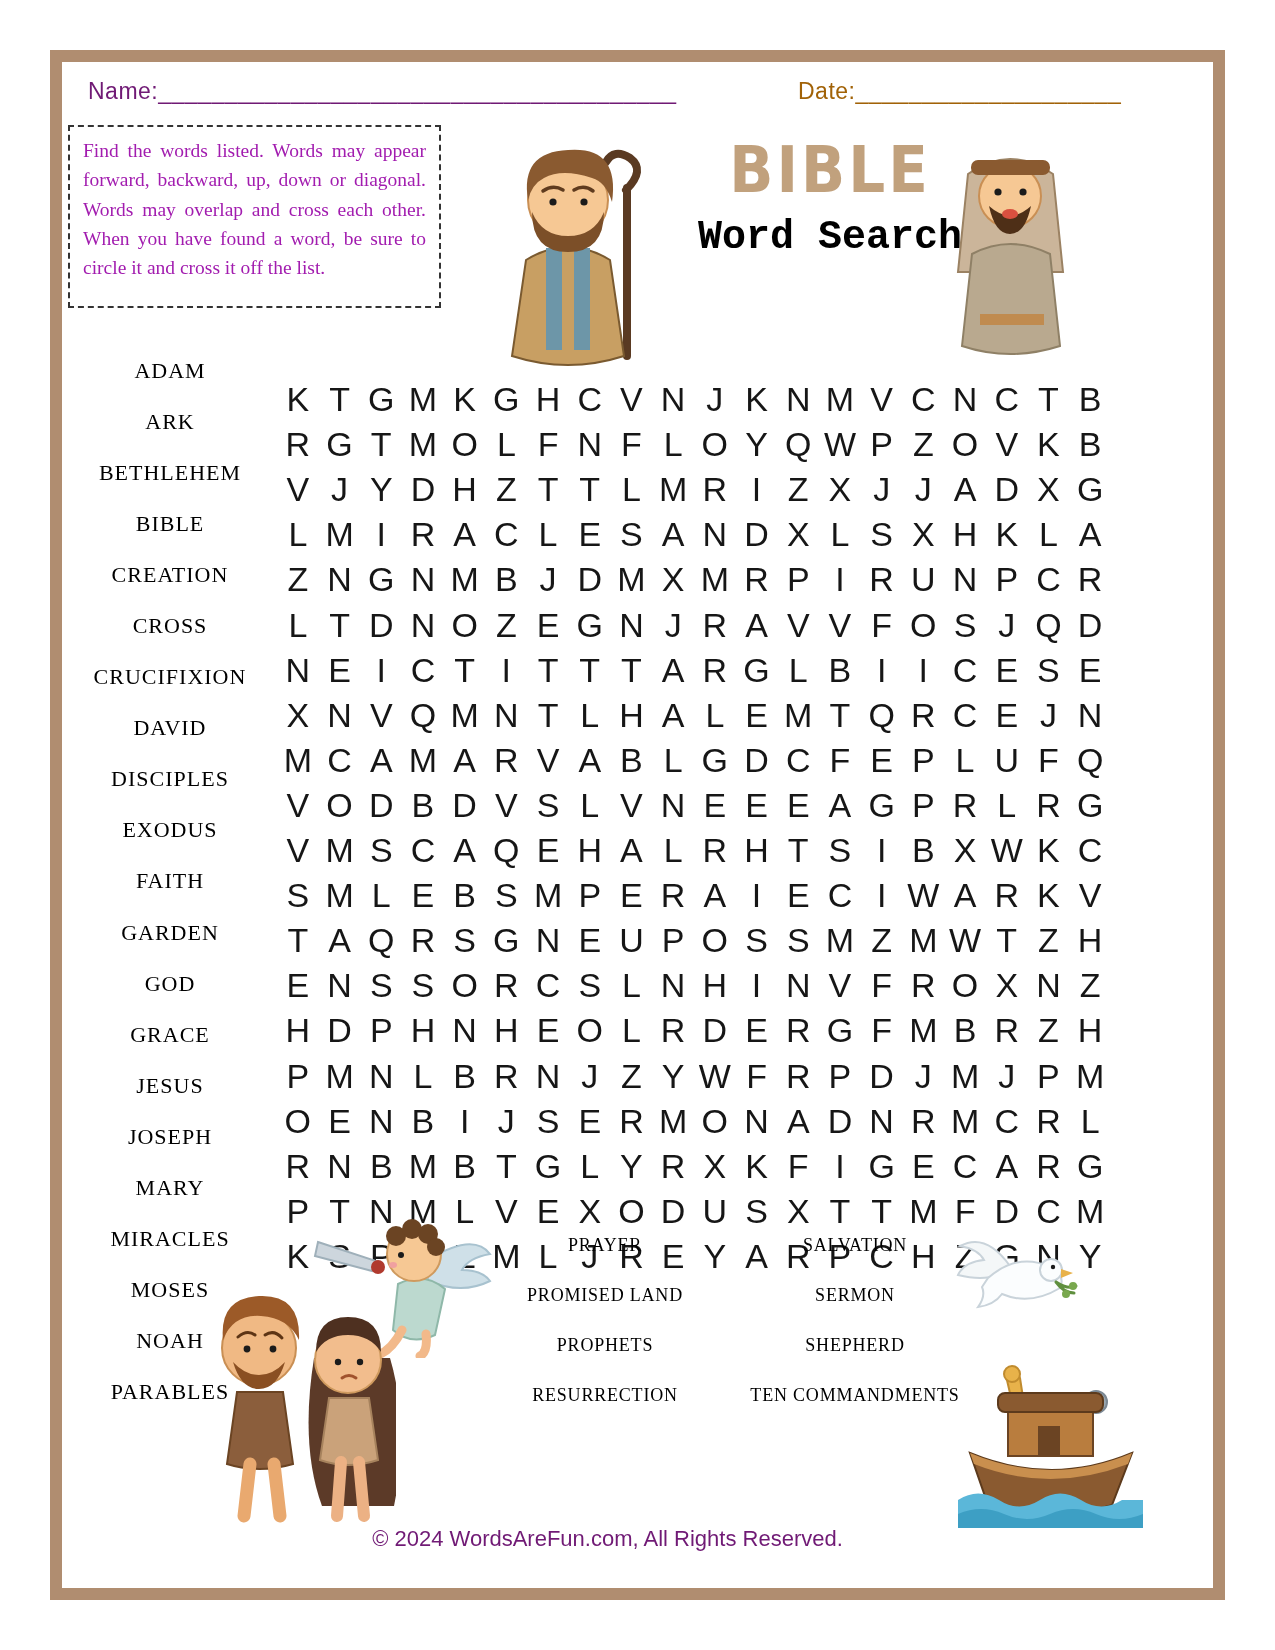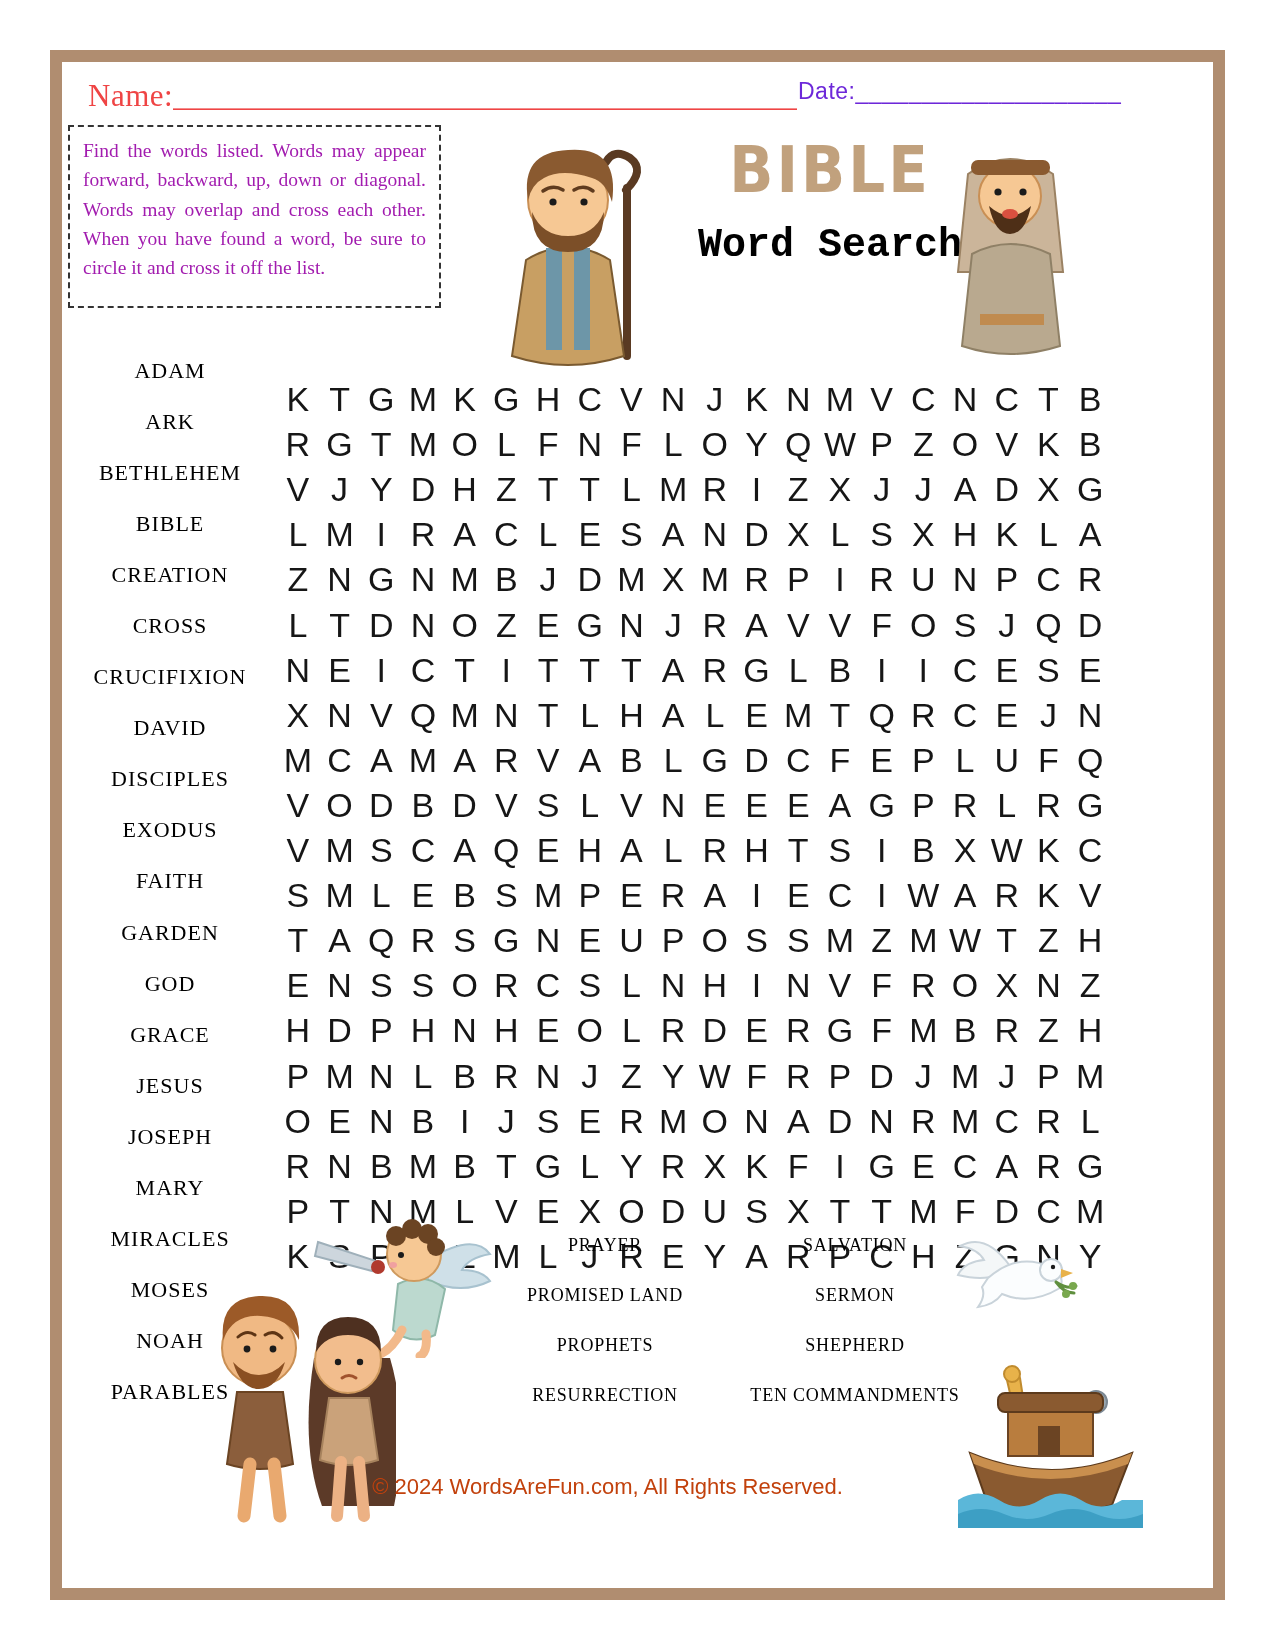--- a/index.html
+++ b/index.html
@@ -6,40 +6,40 @@
   html,body { background:#ffffff; }
   body { font-family:"Liberation Sans", sans-serif; }
   .page {
     position:relative; width:1275px; height:1650px; background:#ffffff; overflow:hidden;
   }
   .frame {
     position:absolute; left:50px; top:50px; right:50px; bottom:50px;
     border:12px solid #b08d70;
   }
   .name-field {
-    position:absolute; left:88px; top:78px; font-size:31px; color:#ef4444;
-    font-family:Liberation Serif, serif; letter-spacing:0.5px; white-space:nowrap;
+    position:absolute; left:88px; top:78px; font-size:23px; color:#701a75;
+    font-family:Liberation Sans, sans-serif; letter-spacing:0.5px; white-space:nowrap;
   }
   .date-field {
-    position:absolute; left:798px; top:78px; font-size:23px; color:#6d28d9;
+    position:absolute; left:798px; top:78px; font-size:23px; color:#a16207;
     font-family:"Liberation Sans", sans-serif; letter-spacing:0.5px; white-space:nowrap;
   }
   .instructions {
     position:absolute; left:68px; top:125px; width:373px; height:183px;
     border:2px dashed #333; padding:9px 13px;
     font-family:"Liberation Serif", serif; font-size:19.5px; line-height:1.5;
     text-align:justify; color:#a21caf;
   }
   .title-block { position:absolute; left:655px; top:140px; width:350px; text-align:center; }
   .title-main {
     font-family:"DejaVu Sans", sans-serif; font-weight:700; font-size:58px;
     color:#c1a17d; letter-spacing:3px; line-height:1.05; transform:scaleY(1.1);
   }
   .title-sub {
-    margin-top:22px; font-family:"Liberation Mono", monospace; font-weight:700;
+    margin-top:14px; font-family:"Liberation Mono", monospace; font-weight:700;
     font-size:40px; color:#000; letter-spacing:0px; white-space:nowrap;
   }
   .word-list {
     position:absolute; left:52px; top:345px; width:236px;
     list-style:none;
     text-align:center;
   }
   .word-list li {
     height:51.1px; display:flex; align-items:center; justify-content:center;
     font-family:"Liberation Serif", serif; font-size:22px; letter-spacing:1px; color:#000;
@@ -54,22 +54,22 @@
   }
   .bottom-col { position:absolute; width:300px; list-style:none; }
   .bottom-col li {
     height:50px; display:flex; align-items:center; justify-content:center;
     font-family:"Liberation Serif", serif; font-size:18px; letter-spacing:0.8px;
     color:#000; white-space:nowrap;
   }
   .bottom-col.left  { left:455px; top:1220px; }
   .bottom-col.right { left:705px; top:1220px; }
   .footer {
-    position:absolute; left:0; top:1474px; width:1215px; text-align:center;
-    font-size:22px; color:#c2410c; font-family:"Liberation Sans", sans-serif;
+    position:absolute; left:0; top:1526px; width:1215px; text-align:center;
+    font-size:22px; color:#701a75; font-family:"Liberation Sans", sans-serif;
   }
   .illus { position:absolute; }
   svg { display:block; }
 </style>
 </head>
 <body>
 
 <div class="page">
   <div class="frame"></div>
 

